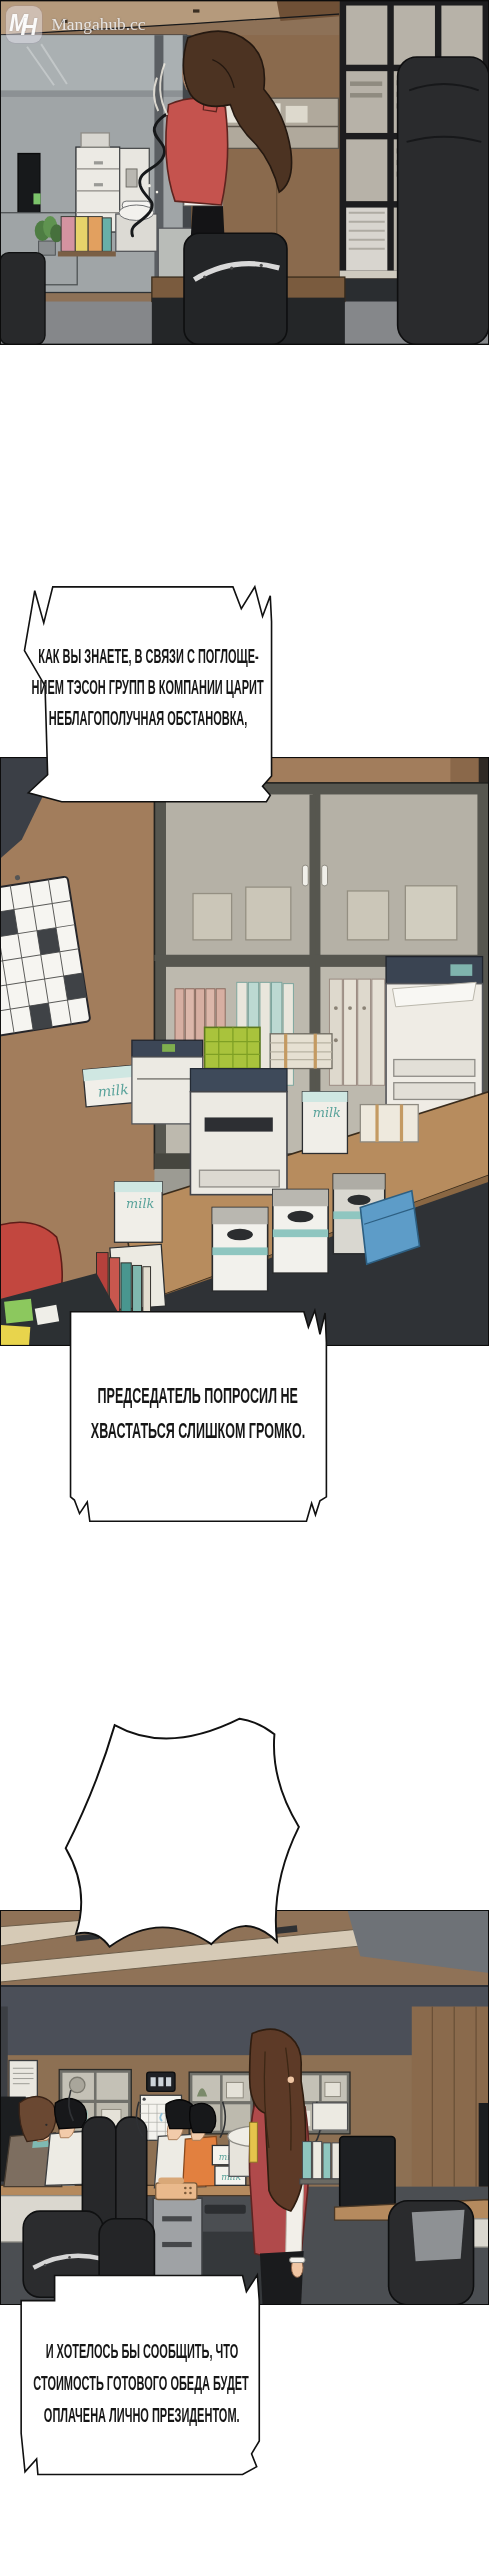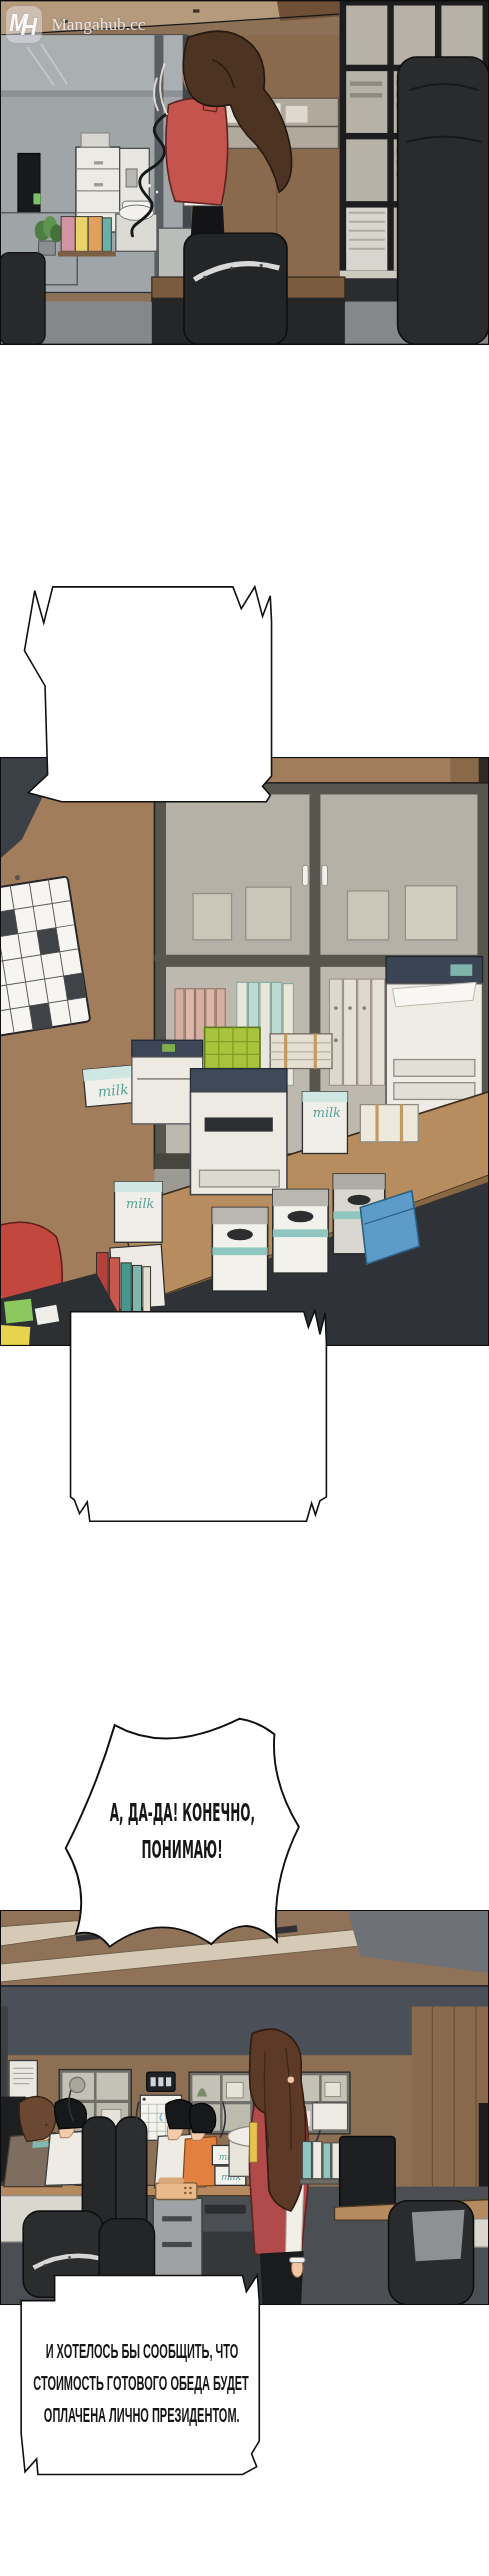--- a/index.html
+++ b/index.html
@@ -178,20 +178,25 @@
       <span class="wm-m">M</span>
       <span class="wm-h">H</span>
     </div>
     <div class="wm-site">Mangahub.cc</div>
   </div>
 
   <svg class="bubble-svg" style="left:19.3px;top:583px;width:258px;height:222px;" viewBox="0 0 400 345">
     <polygon points="8,105 24,12 38,62 52,6 332,6 345,40 366,6 378,52 390,20 392,60
                      392,300 378,316 390,330 384,340 66,340 14,326 44,298 40,160" fill="#ffffff" stroke="#111111" stroke-width="2.5" stroke-linejoin="miter"></polygon>
   </svg>
+  <div class="bubble-text bt1">
+    <span>КАК ВЫ ЗНАЕТЕ, В СВЯЗИ С ПОГЛОЩЕ-</span>
+    <span>НИЕМ ТЭСОН ГРУПП В КОМПАНИИ ЦАРИТ</span>
+    <span>НЕБЛАГОПОЛУЧНАЯ ОБСТАНОВКА,</span>
+  </div>
 
   <svg class="panel" style="top:757px;height:589px;" viewBox="0 0 760 915">
     <rect x="0" y="0" width="760" height="915" fill="#a27d5c"></rect>
     <polygon points="0,0 96,0 34,128 0,158" fill="#3b3f46"></polygon>
     <rect x="700" y="0" width="60" height="320" fill="#8a684a"></rect>
     <rect x="744" y="0" width="16" height="190" fill="#2f2a25"></rect>
 
     <g transform="rotate(-9 45 300)">
       <rect x="-28" y="196" width="150" height="228" rx="6" fill="#f6f5f1" stroke="#26262a" stroke-width="3"></rect>
       <path d="M-28,234 H122 M-28,272 H122 M-28,310 H122 M-28,348 H122 M-28,386 H122
@@ -349,29 +354,29 @@
       <path d="M566,726 L646,700" stroke="#2d5f82" stroke-width="2"></path>
     </g>
     <path d="M318,882 q14,-22 34,-12 q20,-14 30,6 q10,18 -6,30 l-48,4 q-16,-12 -10,-28 Z" fill="#f7f6f2" stroke="#b9b5aa" stroke-width="2"></path>
     <rect x="0" y="0" width="760" height="915" fill="none" stroke="#0c0c0c" stroke-width="3"></rect>
   </svg>
 
   <svg class="bubble-svg" style="left:64px;top:1304px;width:267px;height:225px;" viewBox="0 0 415 350">
     <polygon points="10,12 373,12 380,36 390,10 398,47 406,14 408,60 408,300 398,306
                      391,328 385,310 377,338 40,338 36,308 24,326 16,305 10,300" fill="#ffffff" stroke="#111111" stroke-width="2.5"></polygon>
   </svg>
+  <div class="bubble-text bt2">
+    <span>ПРЕДСЕДАТЕЛЬ ПОПРОСИЛ НЕ</span>
+    <span>ХВАСТАТЬСЯ СЛИШКОМ ГРОМКО.</span>
+  </div>
 
   <svg class="bubble-svg" style="left:58px;top:1716px;width:248px;height:245px;" viewBox="0 0 385 380">
     <path d="M88,14 Q170,60 282,4 Q310,8 336,28 Q330,100 374,172 Q330,260 340,350
              Q290,300 238,354 Q160,300 80,358 Q60,330 28,338 Q50,270 12,205 Q60,110 88,14 Z" fill="#ffffff" stroke="#111111" stroke-width="3"></path>
   </svg>
-  <div class="bubble-text bt3">
-    <span>А, ДА-ДА! КОНЕЧНО,</span>
-    <span>ПОНИМАЮ!</span>
-  </div>
 
   <svg class="panel" style="top:1910px;height:395px;" viewBox="0 0 760 614">
     <rect x="0" y="0" width="760" height="614" fill="#8d7053"></rect>
 
     <rect x="0" y="0" width="760" height="118" fill="#8f7257"></rect>
     <polygon points="0,84 760,10 760,36 0,112" fill="#d6cab6" stroke="#6b5b48" stroke-width="1.5"></polygon>
     <polygon points="0,26 330,0 390,0 0,56" fill="#d6cab6" stroke="#6b5b48" stroke-width="1.5"></polygon>
     <polygon points="540,0 760,0 760,98 560,72" fill="#6e7277"></polygon>
     <rect x="420" y="26" width="42" height="10" fill="#2f3134" transform="rotate(-6 441 31)"></rect>
     <rect x="118" y="38" width="36" height="9" fill="#2f3134" transform="rotate(-6 136 42)"></rect>

